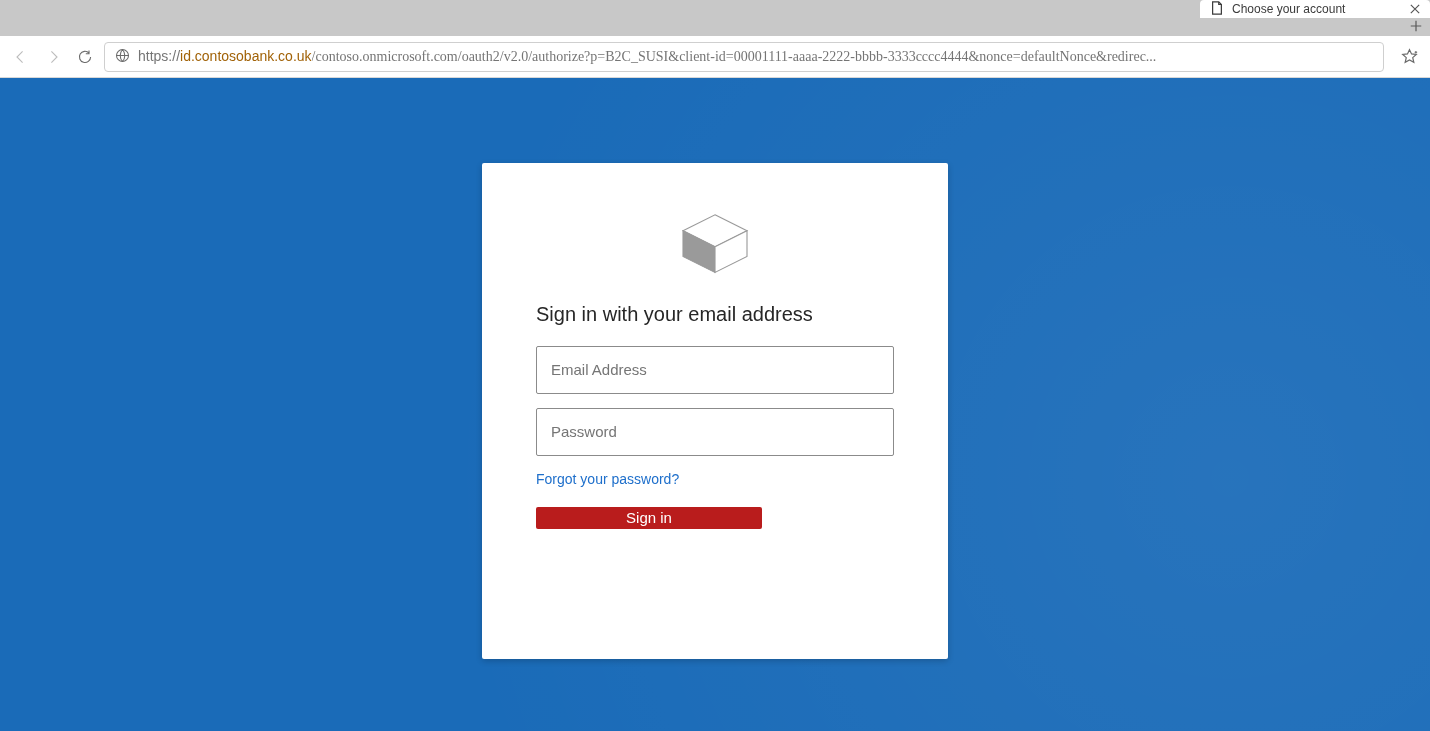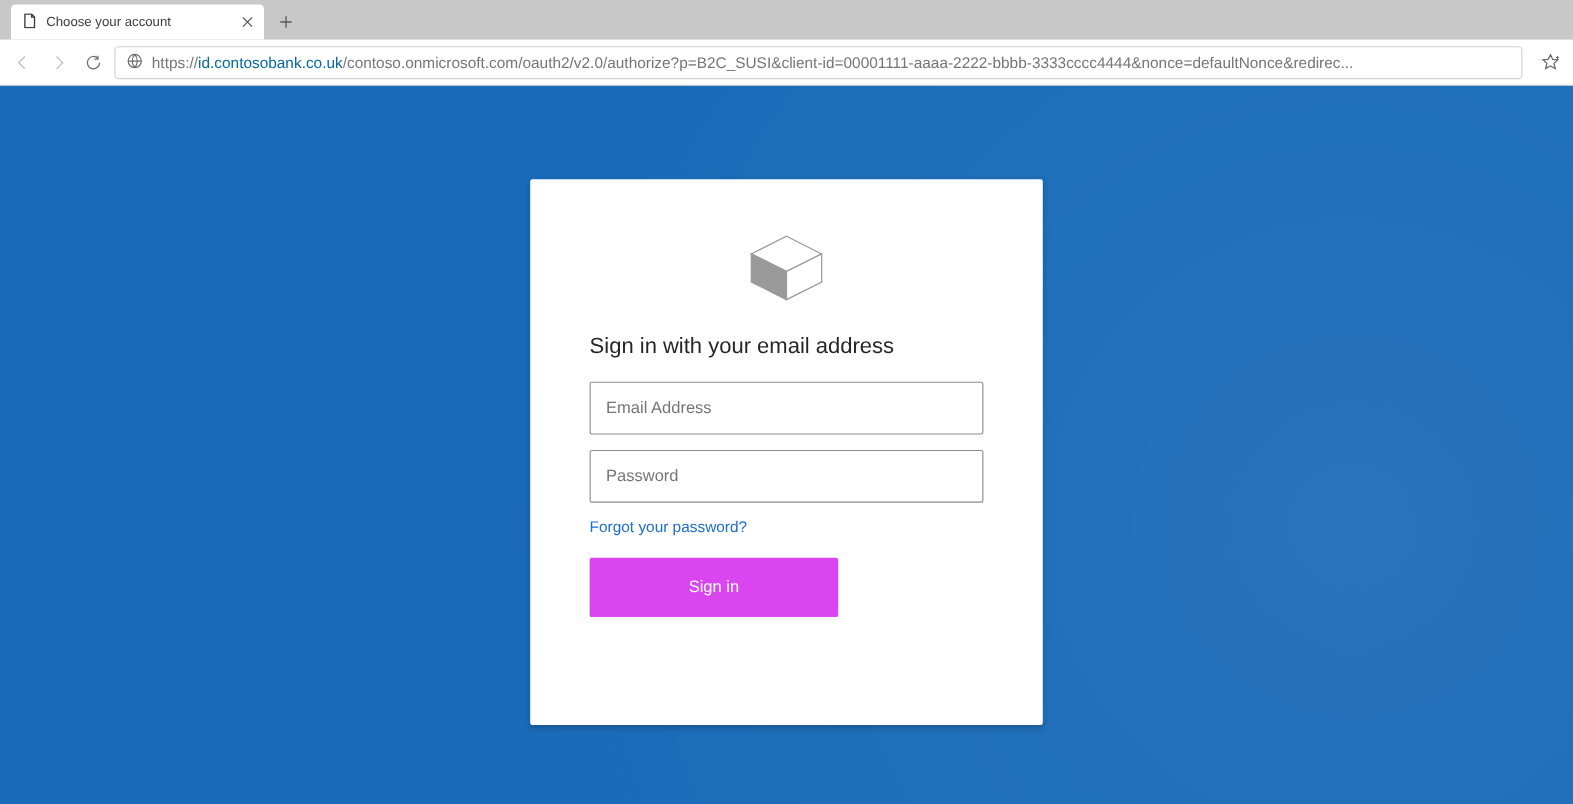--- a/index.html
+++ b/index.html
@@ -11,20 +11,21 @@
       background: #c8c8c8;
     }
 
     
     .tab-strip {
       height: 36px;
       background: #c8c8c8;
       display: flex;
       align-items: flex-end;
       padding-left: 10px;
+      flex-direction: column;
     }
     .tab {
       background: #ffffff;
       height: 32px;
       width: 230px;
       border-top-left-radius: 4px;
       border-top-right-radius: 4px;
       display: flex;
       align-items: center;
       padding: 0 10px;
@@ -84,22 +85,22 @@
     }
     .address-bar .url-line {
       display: flex;
       align-items: baseline;
       overflow: hidden;
       text-overflow: ellipsis;
       white-space: nowrap;
       width: 100%;
     }
     .url-proto { color: #757575; }
-    .url-host  { color: #0369a1; }
-    .url-rest  { color: #757575; overflow: hidden; text-overflow: ellipsis; }
+    .url-host  { color: #a16207; }
+    .url-rest  { color: #757575; overflow: hidden; text-overflow: ellipsis; font-family: Liberation Serif, serif; }
     .fav-icon {
       width: 26px;
       height: 26px;
       display: flex;
       align-items: center;
       justify-content: center;
       color: #6a6a6a;
       margin-left: 6px;
     }
 
@@ -166,22 +167,22 @@
       font-size: 14px;
       color: #1e6fcb;
       text-decoration: none;
       display: inline-block;
       margin-bottom: 20px;
     }
 
     .signin-btn {
       display: block;
       width: 226px;
-      height: 54px;
-      background: #d946ef;
+      height: 22px;
+      background: #b91c1c;
       color: #ffffff;
       border: none;
       font-size: 15px;
       border-radius: 2px;
       cursor: pointer;
     }
 
     
     svg { stroke: currentColor; fill: none; stroke-width: 1.4; }
   </style>

